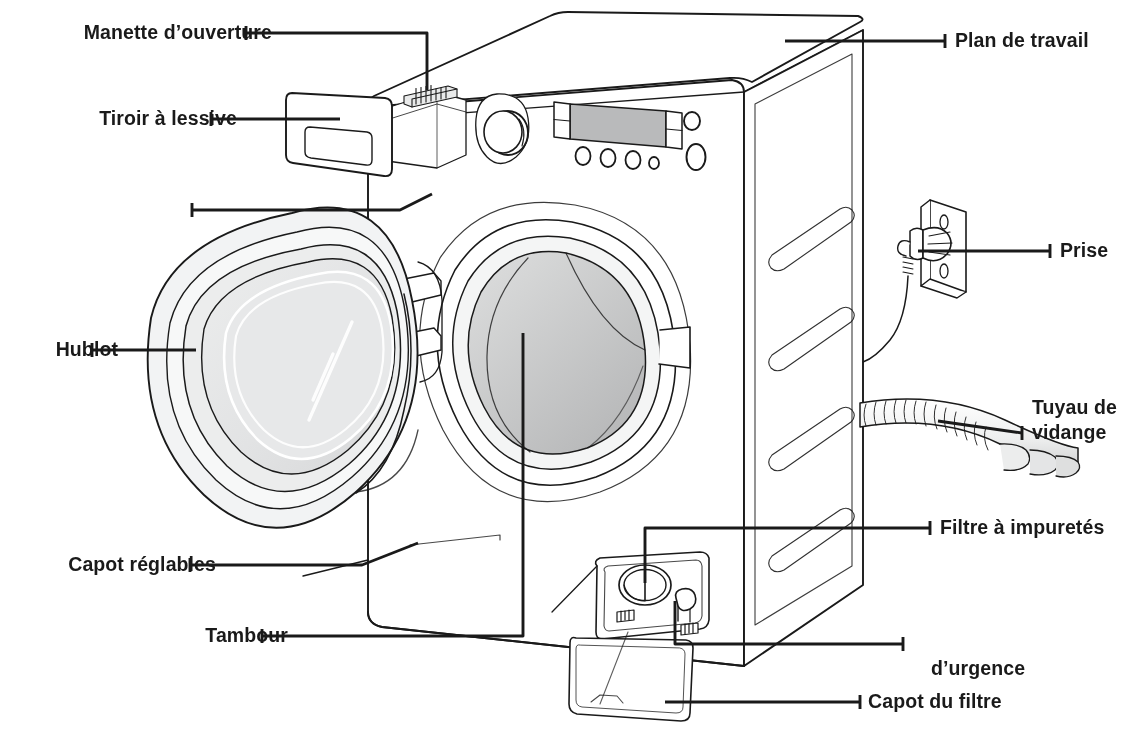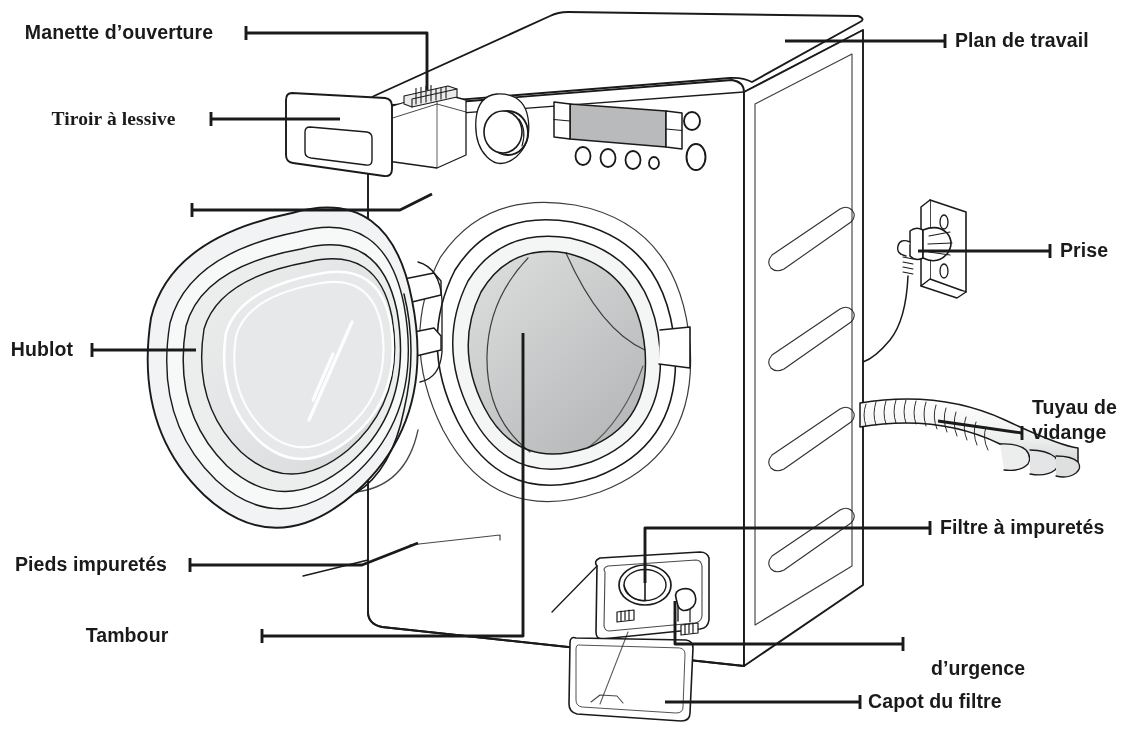--- a/index.html
+++ b/index.html
@@ -13,21 +13,21 @@
   #art{position:absolute;left:0;top:0;width:1126px;height:731px;}
   .lbl{
     position:absolute;
     font-size:19.5px;
     font-weight:700;
     color:#1a1a1a;
     letter-spacing:0.1px;
     line-height:25px;
     white-space:pre;
   }
-  .lbl.right{text-align:center;}
+  .lbl.right{text-align:right;padding-left:34px;}
   .lbl.left{text-align:left;}
 </style>
 </head>
 <body>
 
 <div id="stage">
 
   <svg id="art" viewBox="0 0 1126 731" xmlns="http://www.w3.org/2000/svg">
     <defs>
       <linearGradient id="doorGlass" x1="0" y1="0" x2="1" y2="1">
@@ -289,26 +289,26 @@
         <path d="M903 637 L903 651"></path>
 
         <path d="M860 702 L665 702"></path>
         <path d="M860 695 L860 709"></path>
       </g>
     </g>
   </svg>
 
   <div class="lbl right" style="left:0px;top:20px;width:238px;">Manette d’ouverture</div>
 
-  <div class="lbl right" style="left:12px;top:106px;width:203px;font-family:Liberation Serif, serif;">Tiroir à lessive</div>
+  <div class="lbl right" style="left:0px;top:106px;width:203px;">Tiroir à lessive</div>
 
 
   <div class="lbl right" style="left:0px;top:337px;width:84px;">Hublot</div>
 
-  <div class="lbl right" style="left:0px;top:552px;width:182px;">Pieds impuretés</div>
+  <div class="lbl right" style="left:0px;top:552px;width:182px;">Capot réglables</div>
 
   <div class="lbl right" style="left:0px;top:623px;width:254px;">Tambour</div>
 
   <div class="lbl left" style="left:955px;top:28px;width:180px;">Plan de travail</div>
 
   <div class="lbl left" style="left:1060px;top:238px;width:66px;">Prise</div>
 
   <div class="lbl left" style="left:1032px;top:395px;width:100px;">Tuyau de</div>
   <div class="lbl left" style="left:1032px;top:420px;width:100px;">vidange</div>
 

